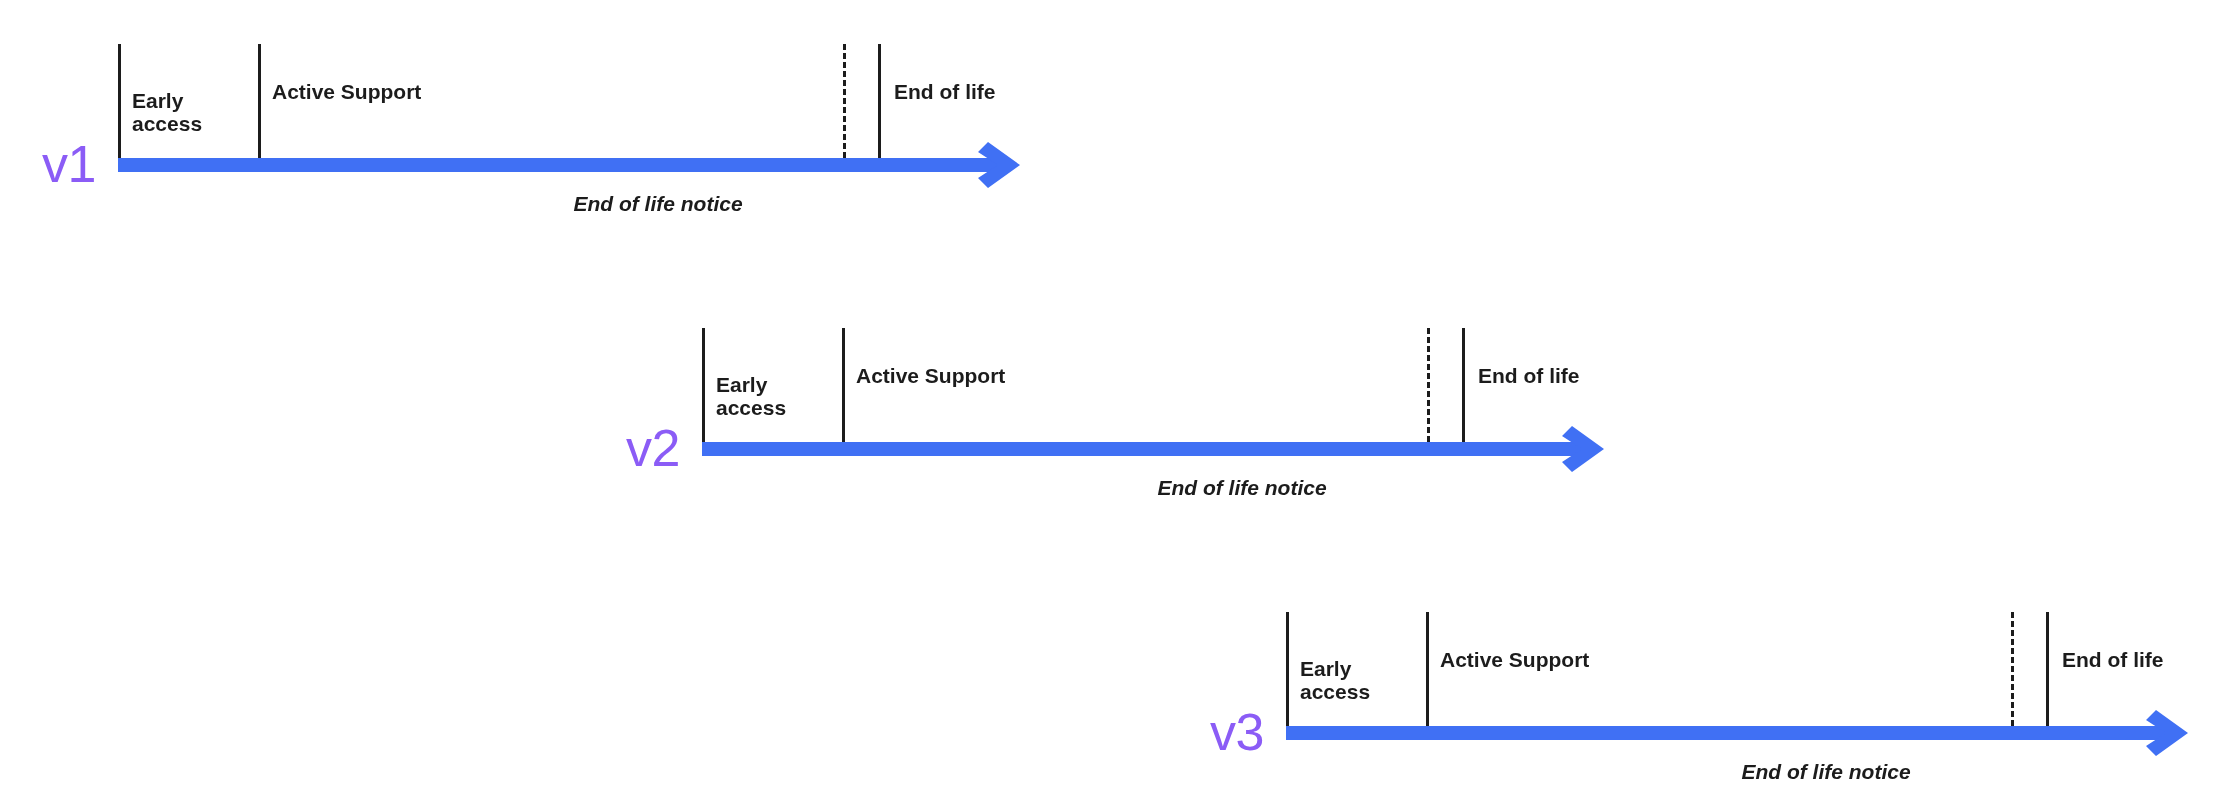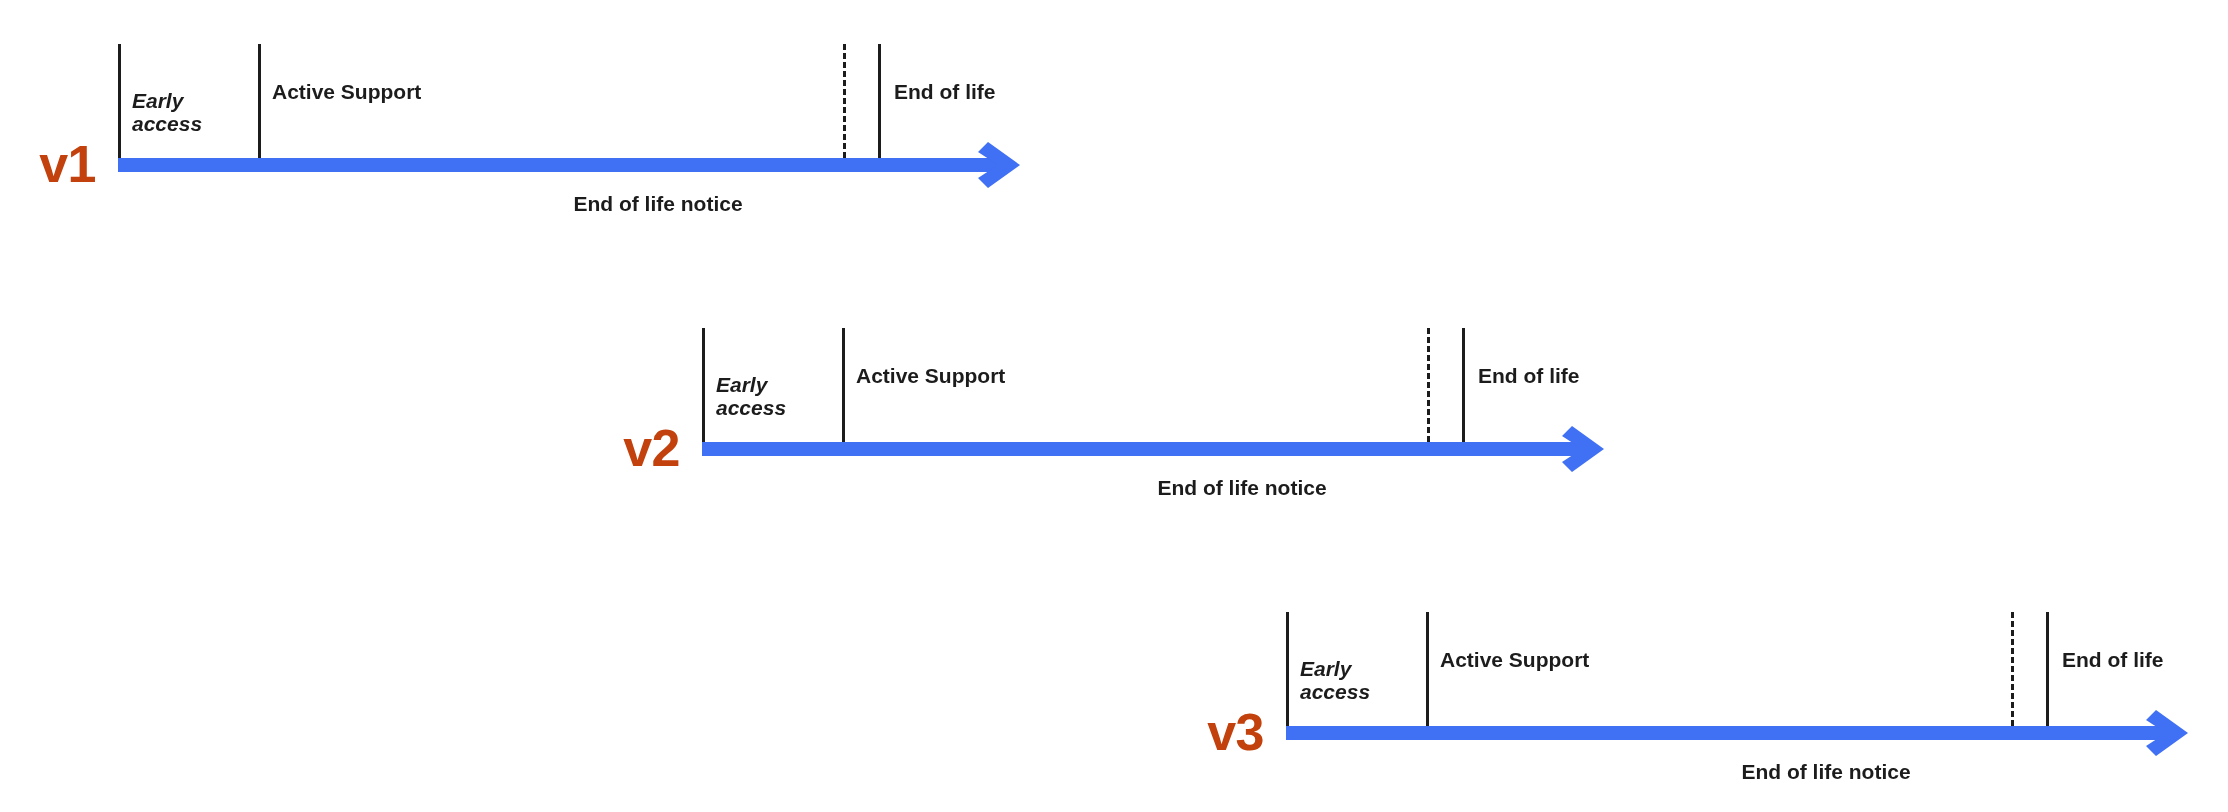--- a/index.html
+++ b/index.html
@@ -27,22 +27,22 @@
     height: 200px;
   }
 
   
   .version-label {
     position: absolute;
     right: 100%;
     margin-right: 22px;
     bottom: 38px;
     font-size: 52px;
-    font-weight: 700;
-    color: #c2410c;
+    font-weight: 400;
+    color: #8b5cf6;
     line-height: 1;
     letter-spacing: -0.5px;
     white-space: nowrap;
   }
 
   
   .timeline-bar {
     position: absolute;
     left: 0;
     bottom: 56px;
@@ -77,32 +77,33 @@
   .phase-label {
     position: absolute;
     bottom: 124px;
     font-size: 21px;
     font-weight: 700;
     color: #1c1c1c;
     line-height: 1.12;
     white-space: pre-line;
     text-align: left;
   }
-  .phase-label.two-line { bottom: 92px; font-style: italic; }
+  .phase-label.two-line { bottom: 92px; }
 
   
   .notice-label {
     position: absolute;
     bottom: 14px;
     font-size: 21px;
     font-weight: 700;
     color: #1c1c1c;
     line-height: 1;
     white-space: nowrap;
     text-align: center;
+    font-style: italic;
   }
 </style>
 </head>
 <body>
 
 <div id="stage" style="background: rgb(255, 255, 255);">
     <div class="lifecycle-row" style="left: 118px; top: 28px;">
       <div class="version-label">v1</div>
       <div class="timeline-bar" style="left: 0px; width: 880px; background: rgb(64, 112, 244);"></div>
       <div class="arrow-head" style="left: 856px;">

